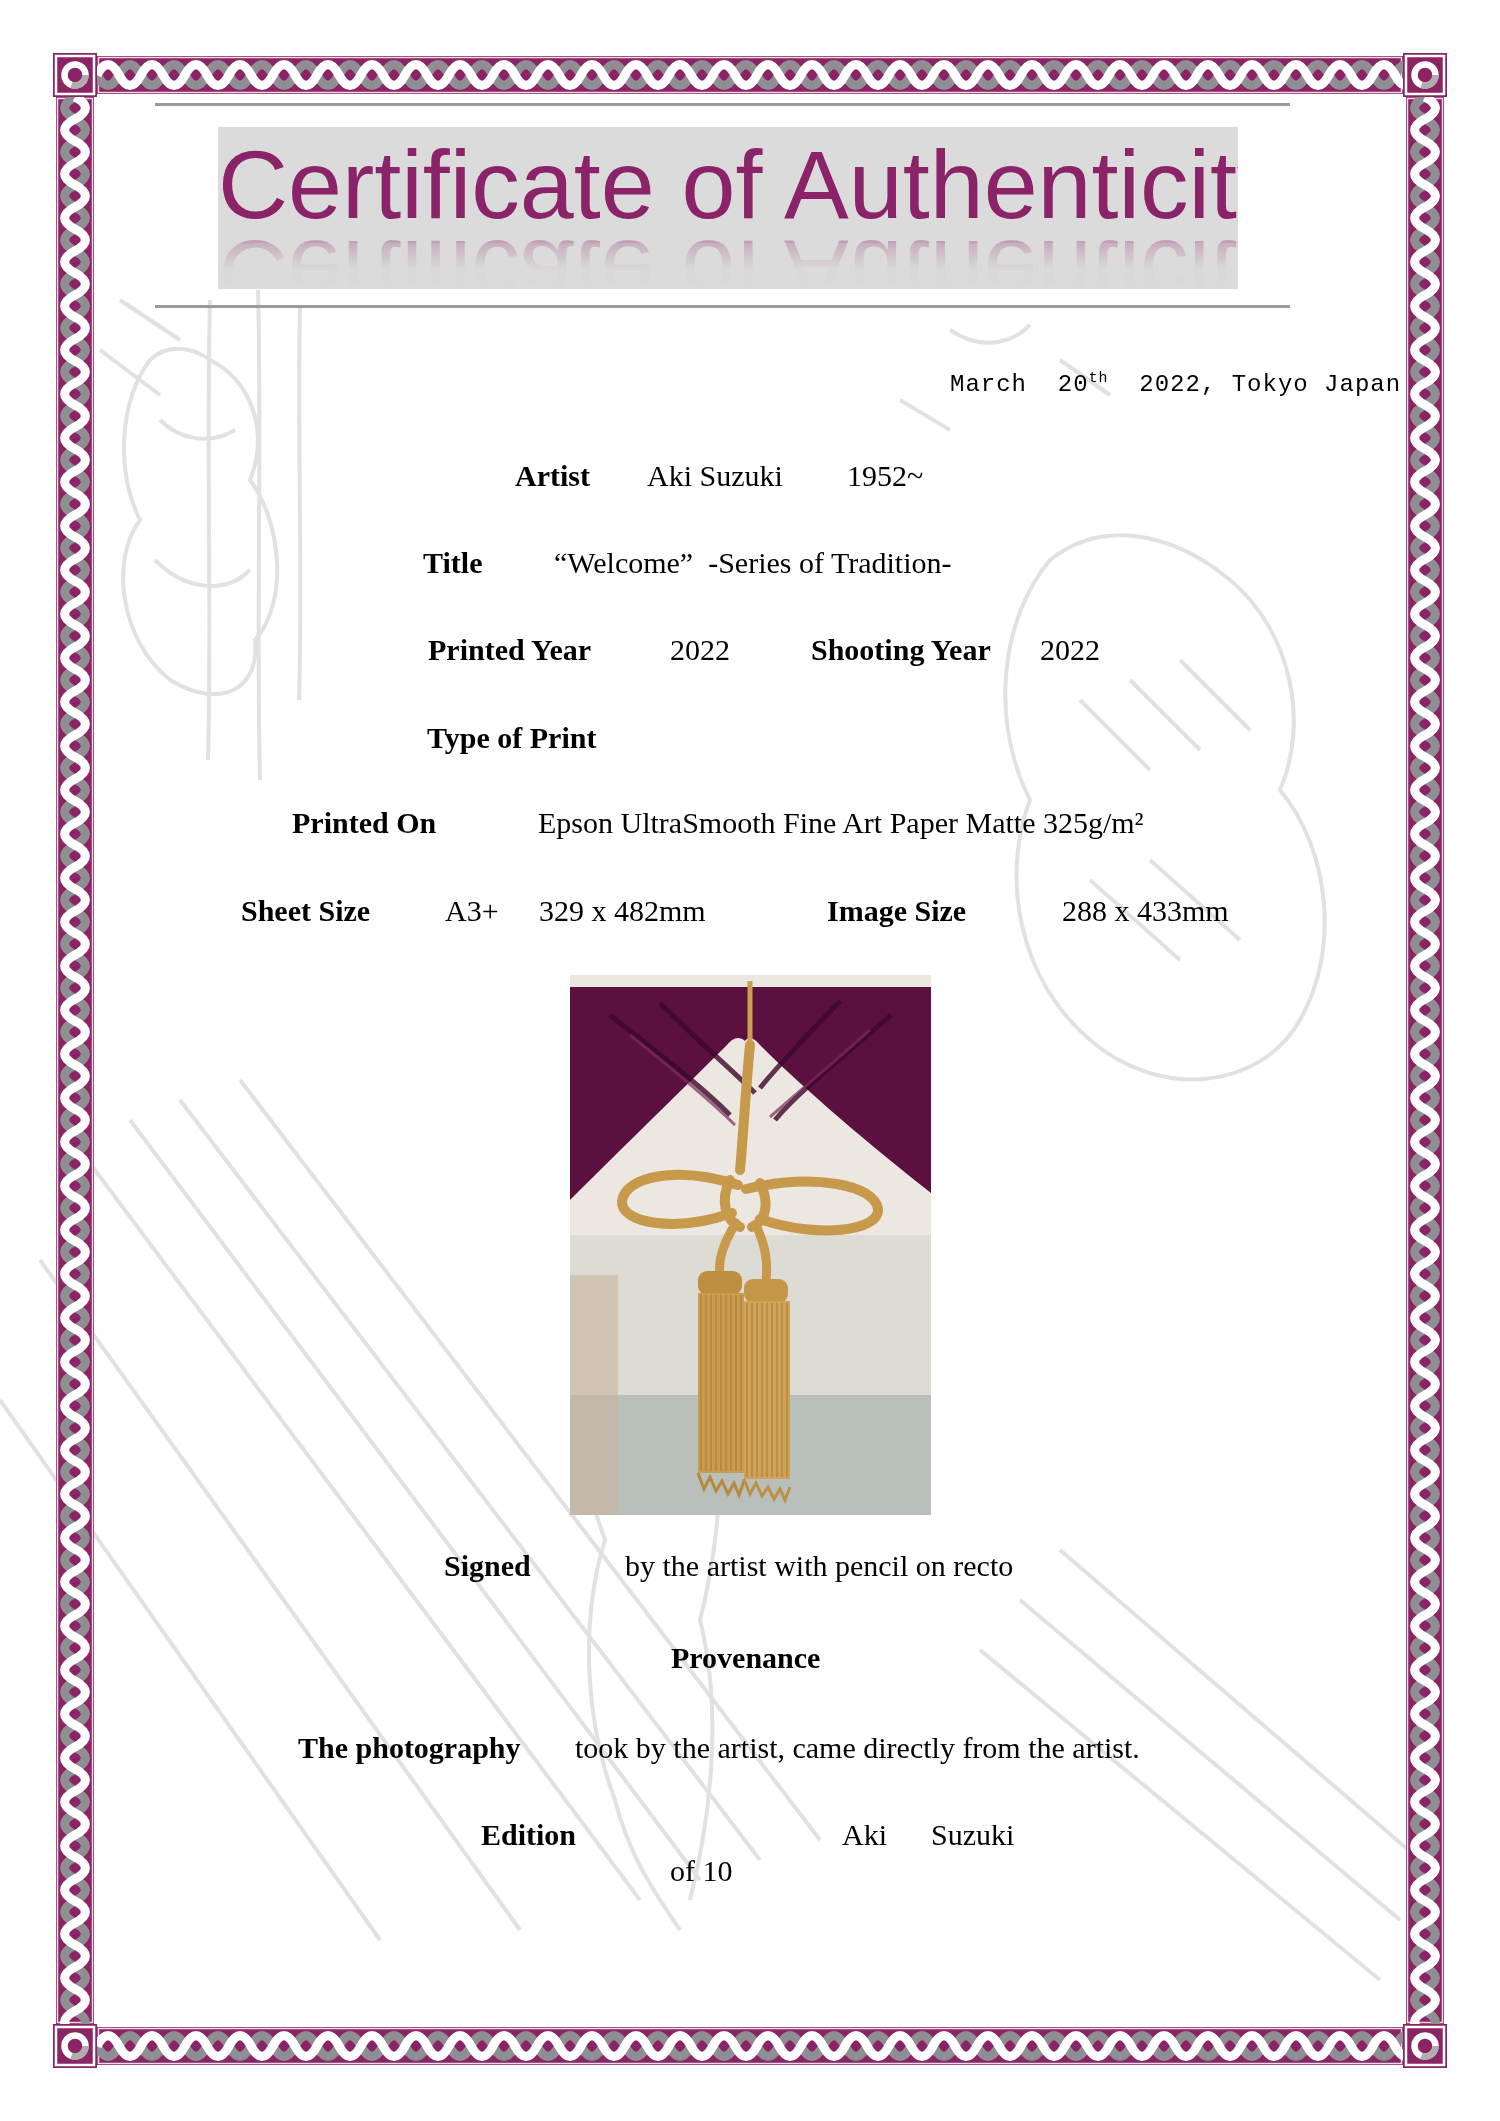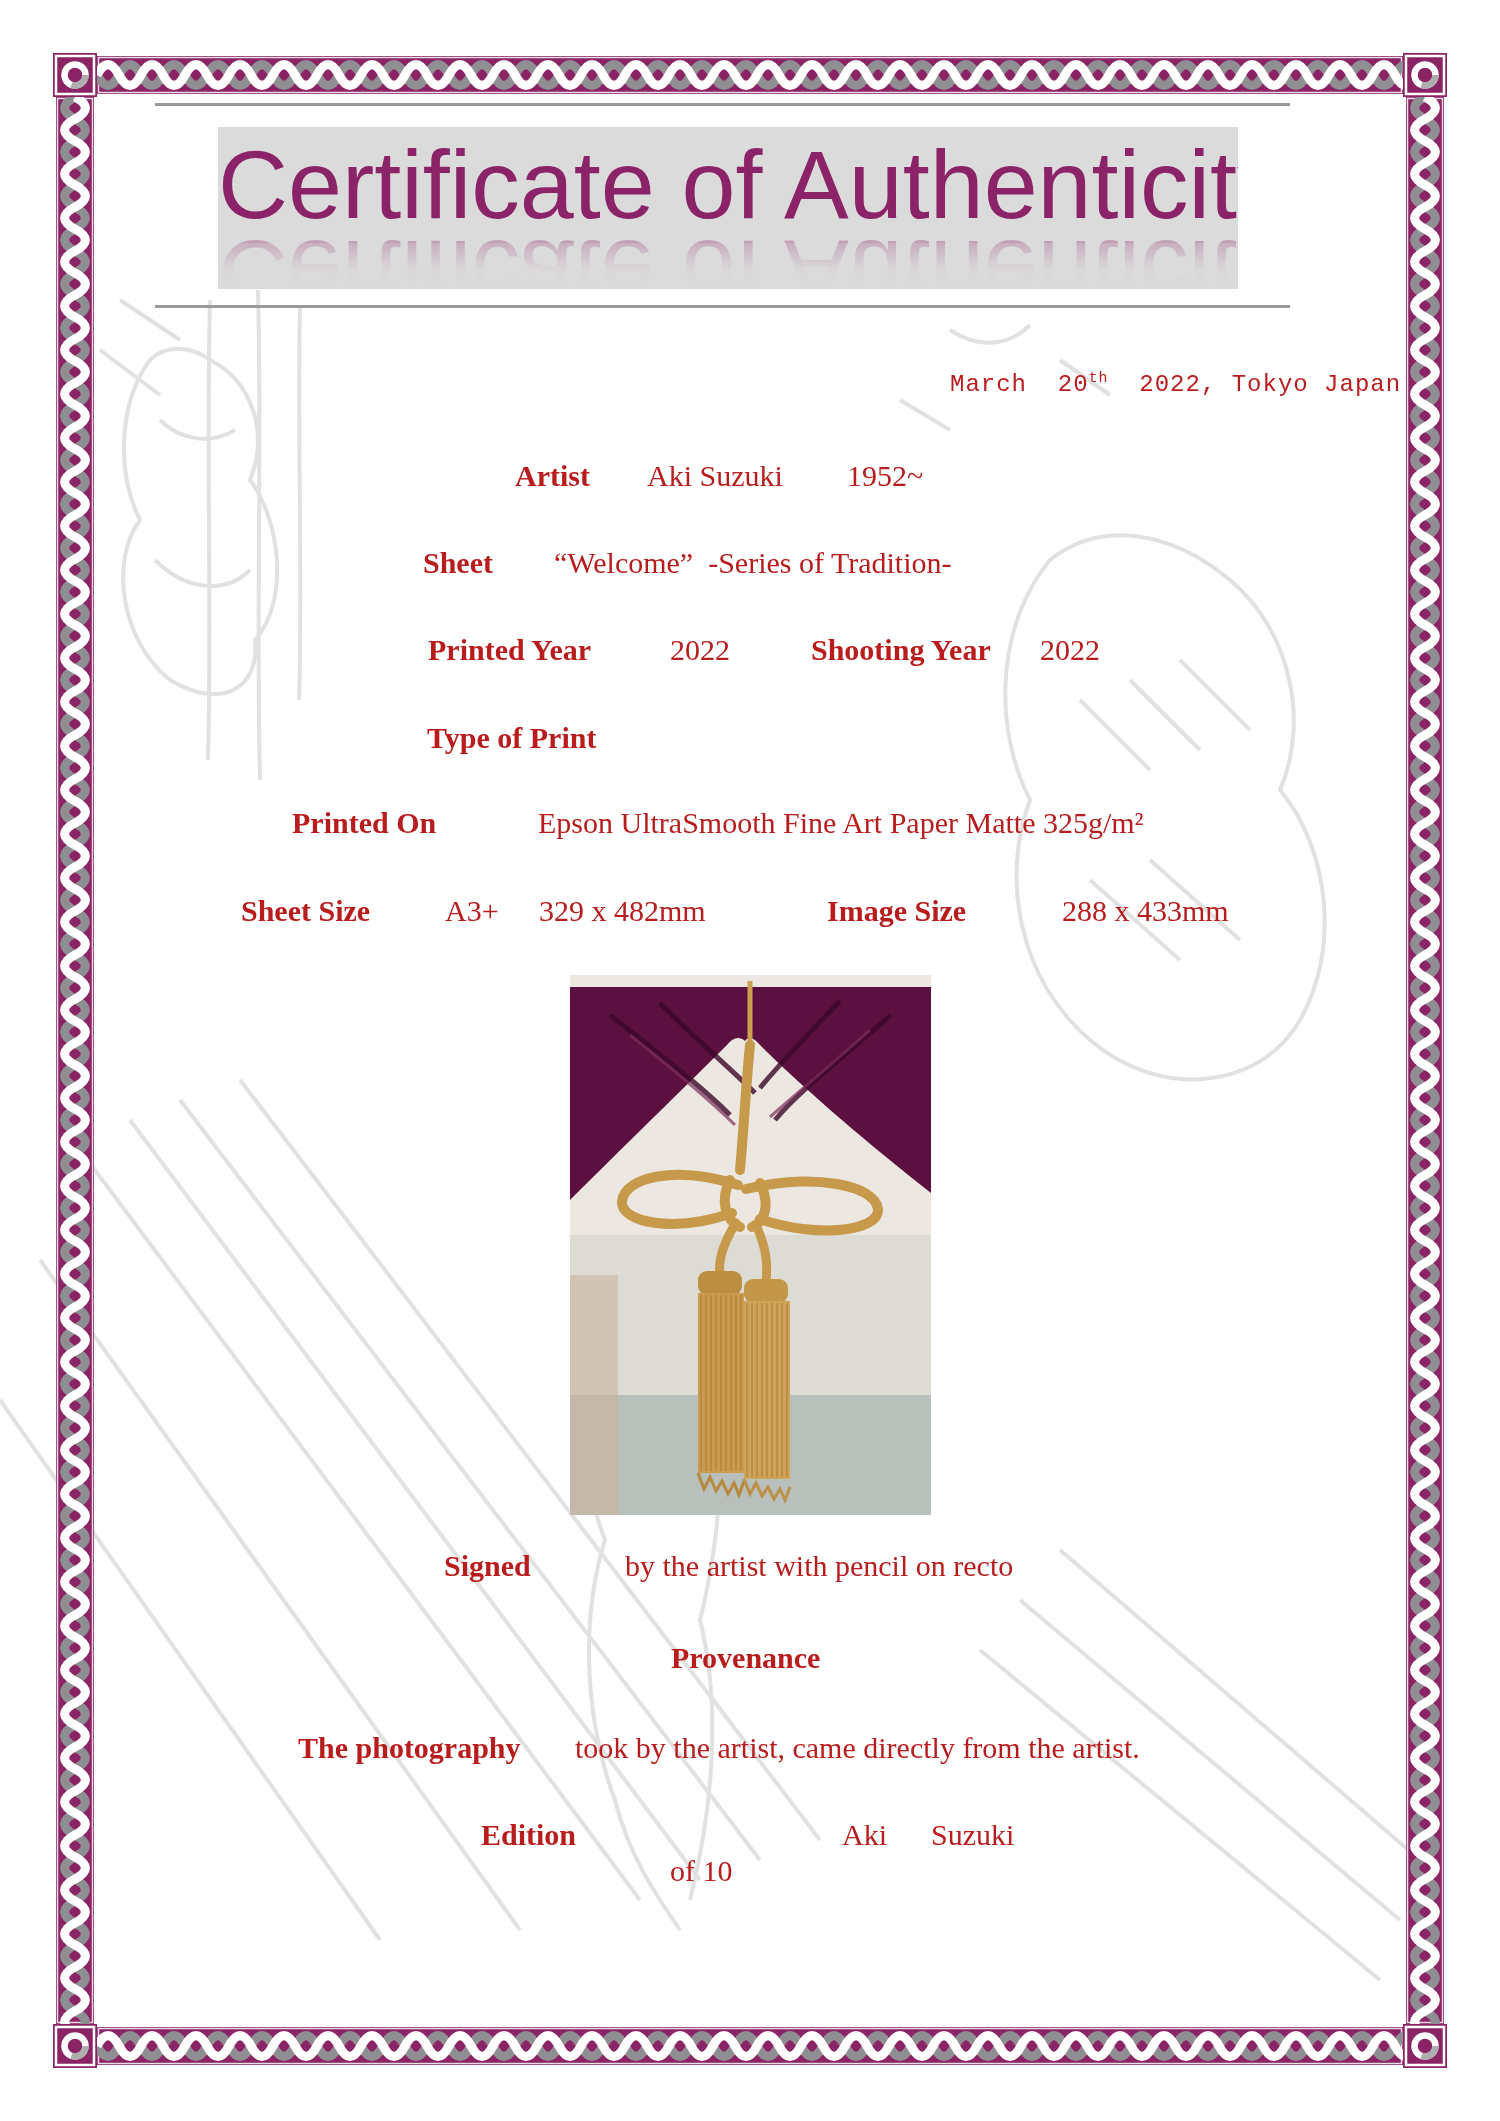--- a/index.html
+++ b/index.html
@@ -28,21 +28,21 @@
   .title-text{
     position:absolute;left:0;width:100%;text-align:center;
     font-family:"Liberation Sans","DejaVu Sans",sans-serif;
     font-size:97px;line-height:1.12;color:#8b2368;white-space:nowrap;
   }
   .title-main{top:4px;}
   .title-refl{top:92px;transform:scaleY(-1);opacity:0.32;}
   .refl-fade{position:absolute;left:0;right:0;top:116px;bottom:0;
     background:linear-gradient(to bottom, rgba(219,219,219,0.25) 0%, rgba(219,219,219,0.92) 55%, #dbdbdb 100%);}
   
-  .t{position:absolute;font-size:30px;white-space:pre;z-index:4;color:#b91c1c;}
+  .t{position:absolute;font-size:30px;white-space:pre;z-index:4;color:#000000;}
   .t.b{font-weight:bold;}
   .date{font-family:"Liberation Mono","DejaVu Sans Mono",monospace;font-size:24px;letter-spacing:1px;}
   .date sup{font-size:0.62em;}
   
   .photo{position:absolute;left:570px;top:975px;width:361px;height:540px;z-index:5;}
   .photo svg{display:block;}
 </style>
 </head>
 <body>
 
@@ -159,21 +159,21 @@
     <div class="title-text title-refl">Certificate of Authenticity</div>
     <div class="refl-fade"></div>
   </div>
 
   <div class="t date" style="left:950px;top:370px;"><span>March  20</span><sup>th</sup><span>  2022, Tokyo Japan</span></div>
 
   <span class="t b" style="left:515px;top:459px;">Artist</span>
   <span class="t" style="left:647px;top:459px;">Aki Suzuki</span>
   <span class="t" style="left:823px;top:459px;margin-left:24px;">1952~</span>
 
-  <span class="t b" style="left:423px;top:546px;">Sheet</span>
+  <span class="t b" style="left:423px;top:546px;">Title</span>
   <span class="t" style="left:554px;top:546px;">“Welcome”  -Series of Tradition-</span>
 
   <span class="t b" style="left:428px;top:633px;">Printed Year</span>
   <span class="t" style="left:670px;top:633px;">2022</span>
   <span class="t b" style="left:811px;top:633px;">Shooting Year</span>
   <span class="t" style="left:1040px;top:633px;">2022</span>
 
   <span class="t b" style="left:388px;top:721px;margin-left:39px;">Type of Print</span>
 
   <span class="t b" style="left:292px;top:806px;">Printed On</span>

